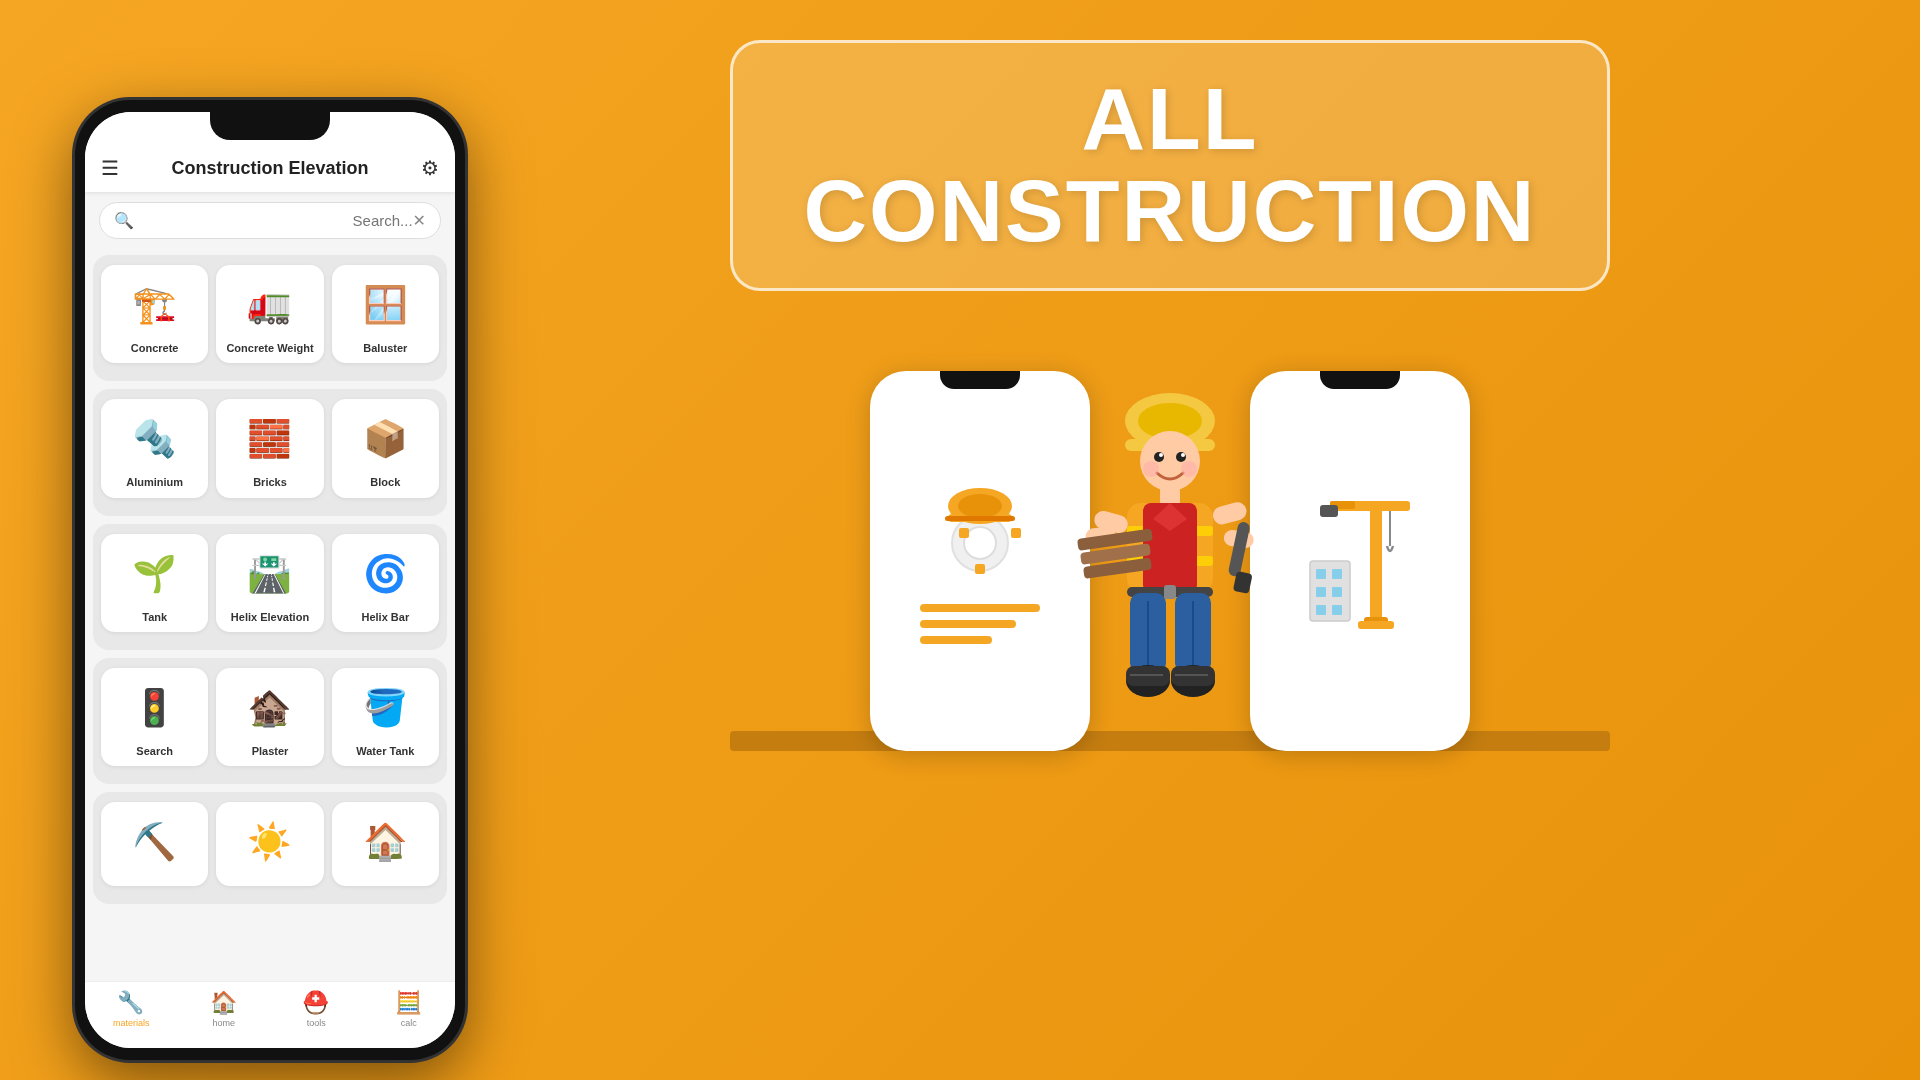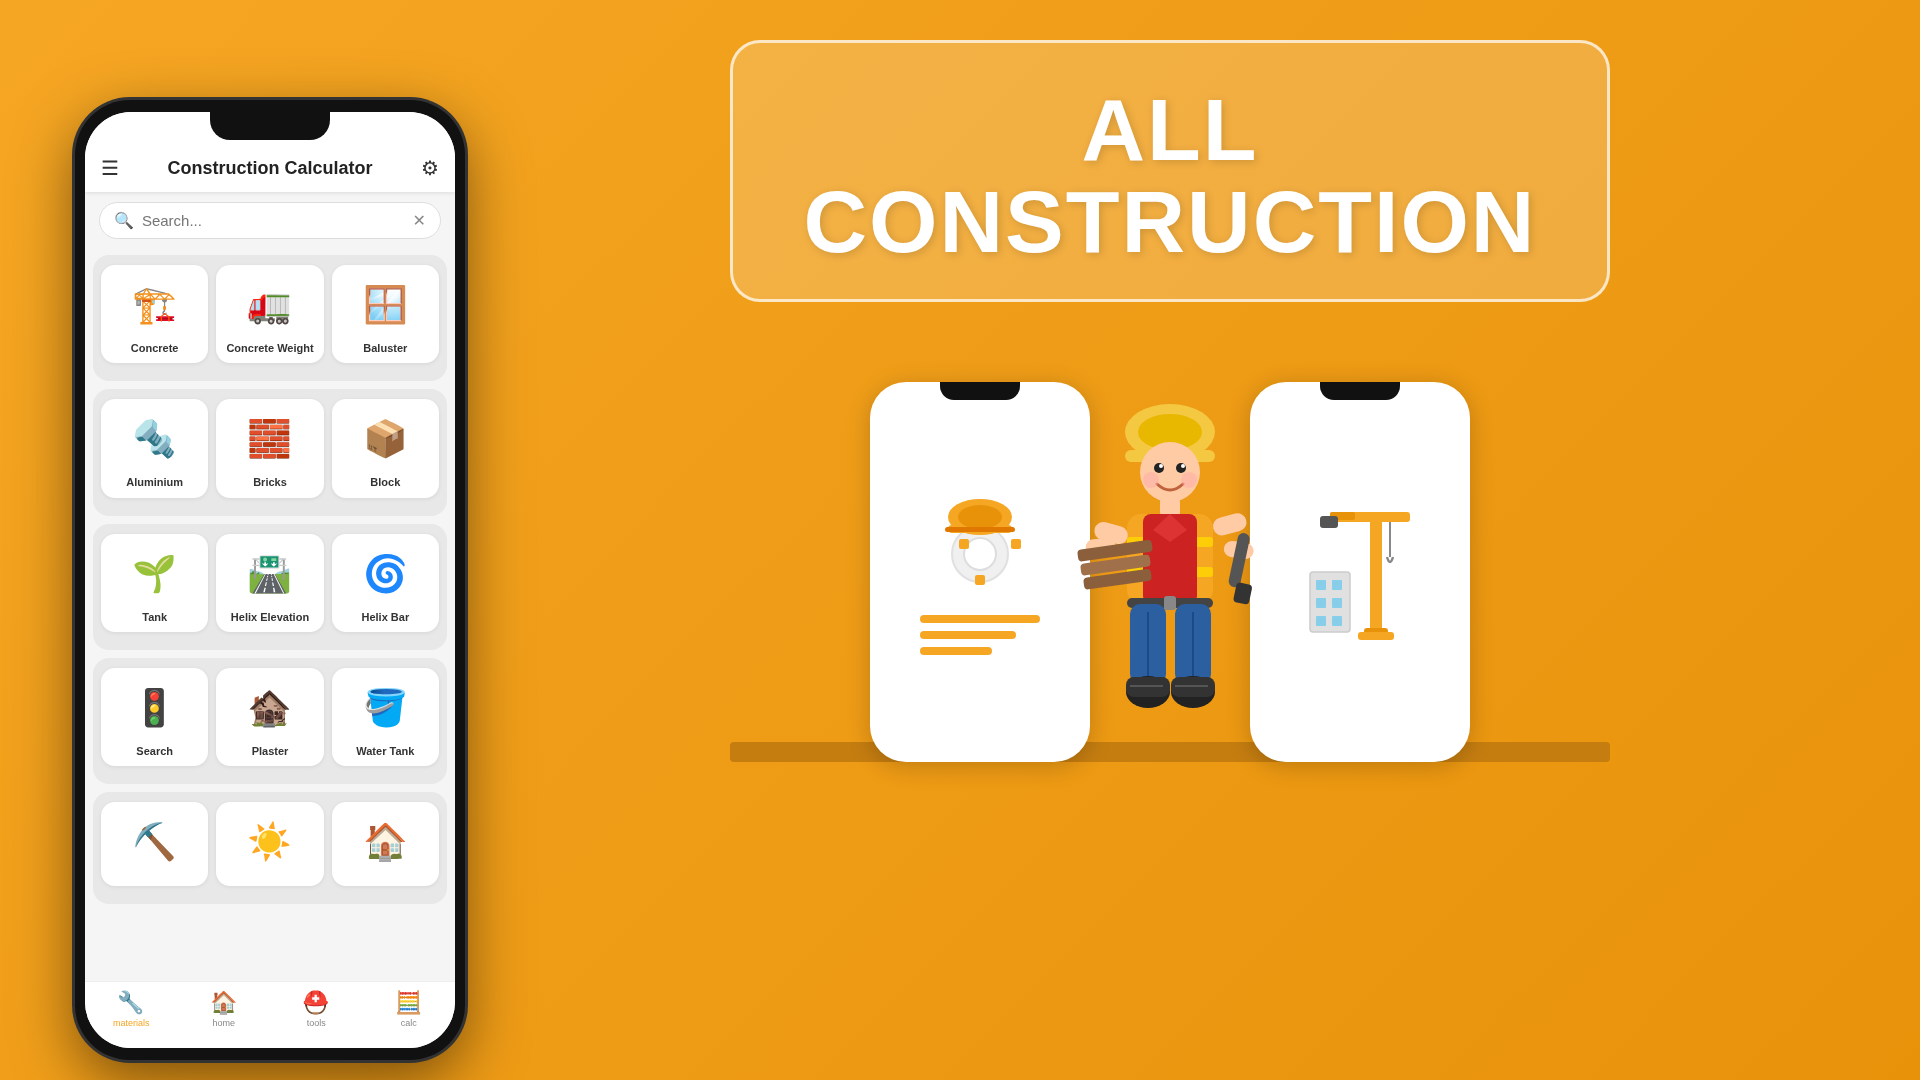--- a/index.html
+++ b/index.html
@@ -106,20 +106,21 @@
       margin-right: 8px;
     }
 
     .search-input {
       flex: 1;
       font-size: 15px;
       color: #b91c1c;
       border: none;
       outline: none;
       background: transparent;
+      text-align: right;
     }
 
     .search-clear {
       font-size: 16px;
       color: #888;
       cursor: pointer;
     }
 
     
     .app-scroll {
@@ -229,21 +230,20 @@
       margin-bottom: 40px;
     }
 
     .banner-title {
       font-size: 88px;
       font-weight: 900;
       color: white;
       line-height: 1.05;
       text-shadow: 2px 2px 8px rgba(0,0,0,0.15);
       letter-spacing: 2px;
-      margin-top: 11px;
     }
 
     
     .illustration-area {
       width: 100%;
       max-width: 880px;
       display: flex;
       align-items: flex-end;
       justify-content: center;
       gap: 0;
@@ -343,21 +343,21 @@
 </head>
 <body>
 
 <div class="phone-container">
   <div class="phone-frame">
     <div class="phone-screen">
       <div class="phone-notch"></div>
 
       <div class="app-header">
         <span class="header-hamburger">☰</span>
-        <span class="header-title">Construction Calculator</span>
+        <span class="header-title">Construction Elevation</span>
         <span class="header-gear">⚙</span>
       </div>
 
       <div class="search-bar">
         <span class="search-icon">🔍</span>
         <input class="search-input" type="text" placeholder="Search..." style="">
         <span class="search-clear">✕</span>
       </div>
 
       <div class="app-scroll">

